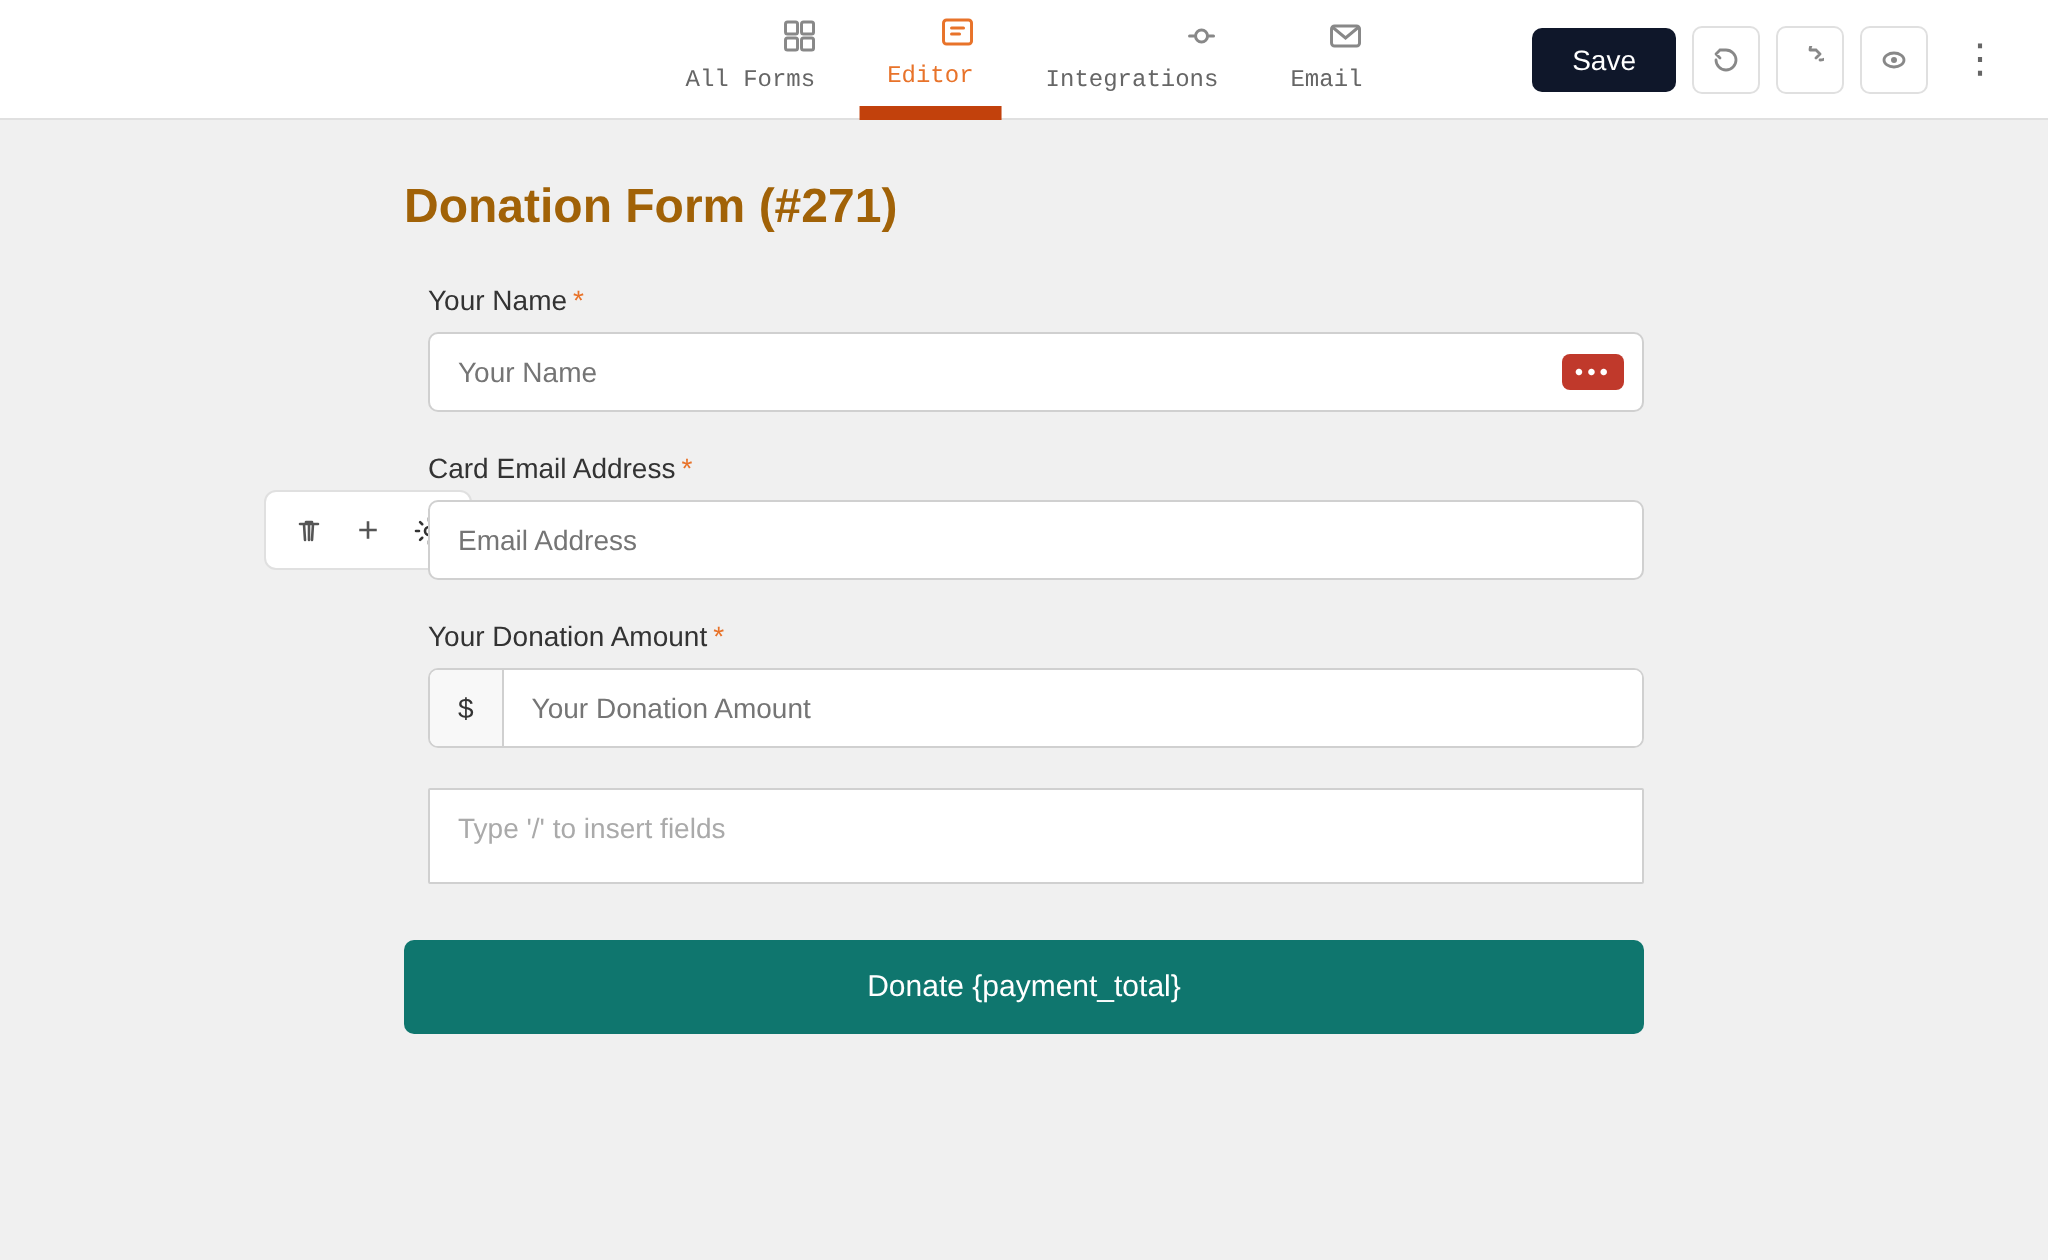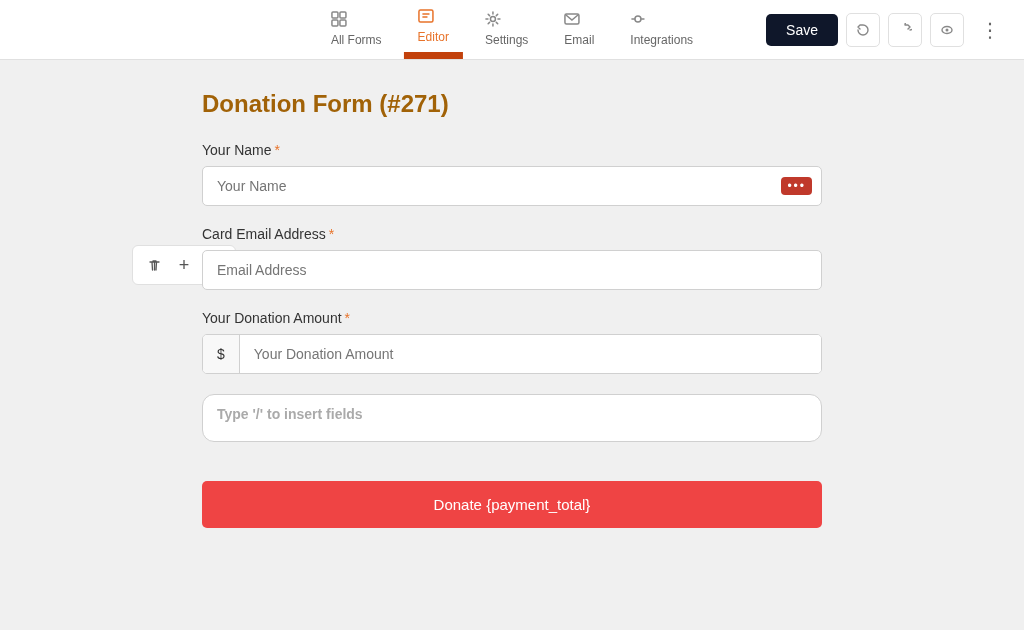--- a/index.html
+++ b/index.html
@@ -27,27 +27,28 @@
       display: flex;
       align-items: center;
       gap: 8px;
       position: absolute;
       left: 50%;
       transform: translateX(-50%);
     }
     .nav-tab {
       display: flex;
       flex-direction: column;
-      align-items: flex-start;
+      align-items: flex-end;
       gap: 3px;
       padding: 8px 14px;
       cursor: pointer;
       color: #666;
       font-size: 12px;
       border-bottom: 2px solid transparent;
+      font-family: Liberation Mono, monospace;
     }
     .nav-tab.active {
       color: #e8732a;
       border-bottom: 7px solid #c2410c;
     }
     .nav-tab .tab-icon {
       font-size: 16px;
       line-height: 1;
     }
     .nav-right {
@@ -134,20 +135,21 @@
 
     .form-title {
       font-size: 24px;
       font-weight: 600;
       color: #a16207;
       margin-bottom: 24px;
     }
 
     .form-field {
       margin-bottom: 20px;
+      margin-left: 12px;
     }
     .field-label {
       font-size: 14px;
       font-weight: 500;
       color: #333;
       margin-bottom: 8px;
       display: flex;
       align-items: center;
       gap: 3px;
     }
@@ -207,41 +209,40 @@
       padding: 11px 14px;
       font-size: 14px;
       color: #aaa;
       outline: none;
     }
 
     
     .card-info-area {
       width: 100%;
       border: 1px solid #d0d0d0;
-      border-radius: 12px;
+      border-radius: 1px;
       padding: 11px 14px;
       font-size: 14px;
       color: #aaa;
       background: #fff;
       min-height: 48px;
-      font-weight: bold;
     }
 
     
     .submit-btn {
       width: 100%;
-      background: #ef4444;
+      background: #0f766e;
       color: white;
       border: none;
       border-radius: 5px;
       padding: 15px;
       font-size: 15px;
       font-weight: 500;
       cursor: pointer;
-      margin-top: 19px;
+      margin-top: 8px;
     }
   </style>
 </head>
 <body>
 
 <nav class="top-nav">
   <div class="nav-tabs">
     <div class="nav-tab">
       <span class="tab-icon">
         <svg width="16" height="16" viewBox="0 0 16 16" fill="none">
@@ -258,42 +259,33 @@
         <svg width="16" height="16" viewBox="0 0 16 16" fill="none">
             <rect x="1" y="2" width="14" height="12" rx="1.5" stroke="#e8732a" stroke-width="1.5"></rect>
             <path d="M5 6h6M5 9h4" stroke="#e8732a" stroke-width="1.5" stroke-linecap="round"></path>
           </svg>
       </span>
       <span style="color:#e8732a">Editor</span>
     </div>
     <div class="nav-tab">
       <span class="tab-icon">
         <svg width="16" height="16" viewBox="0 0 16 16" fill="none">
-            <circle cx="8" cy="8" r="2.5" stroke="#888" stroke-width="1.5"></circle>
-            <path d="M8 1v2M8 13v2M1 8h2M13 8h2M3.22 3.22l1.41 1.41M11.37 11.37l1.41 1.41M3.22 12.78l1.41-1.41M11.37 4.63l1.41-1.41" stroke="#888" stroke-width="1.5" stroke-linecap="round"></path>
+            <path d="M2 8h3M11 8h3M5 8a3 3 0 006 0M5 8a3 3 0 016 0" stroke="#888" stroke-width="1.5" stroke-linecap="round"></path>
           </svg>
       </span>
-      <span>Settings</span>
+      <span>Integrations</span>
     </div>
     <div class="nav-tab">
       <span class="tab-icon">
         <svg width="16" height="16" viewBox="0 0 16 16" fill="none">
             <path d="M2 4l6 5 6-5" stroke="#888" stroke-width="1.5" stroke-linecap="round"></path>
             <rect x="1" y="3" width="14" height="10" rx="1.5" stroke="#888" stroke-width="1.5"></rect>
           </svg>
       </span>
       <span>Email</span>
-    </div>
-    <div class="nav-tab">
-      <span class="tab-icon">
-        <svg width="16" height="16" viewBox="0 0 16 16" fill="none">
-            <path d="M2 8h3M11 8h3M5 8a3 3 0 006 0M5 8a3 3 0 016 0" stroke="#888" stroke-width="1.5" stroke-linecap="round"></path>
-          </svg>
-      </span>
-      <span>Integrations</span>
     </div>
   </div>
   <div class="nav-right">
     <button class="save-btn">Save</button>
     <button class="icon-btn">
       <svg width="14" height="14" viewBox="0 0 14 14" fill="none">
           <path d="M2 7a5 5 0 105 -5H4M4 2L2 4l2 2" stroke="#888" stroke-width="1.4" stroke-linecap="round" stroke-linejoin="round"></path>
         </svg>
     </button>
     <button class="icon-btn">

